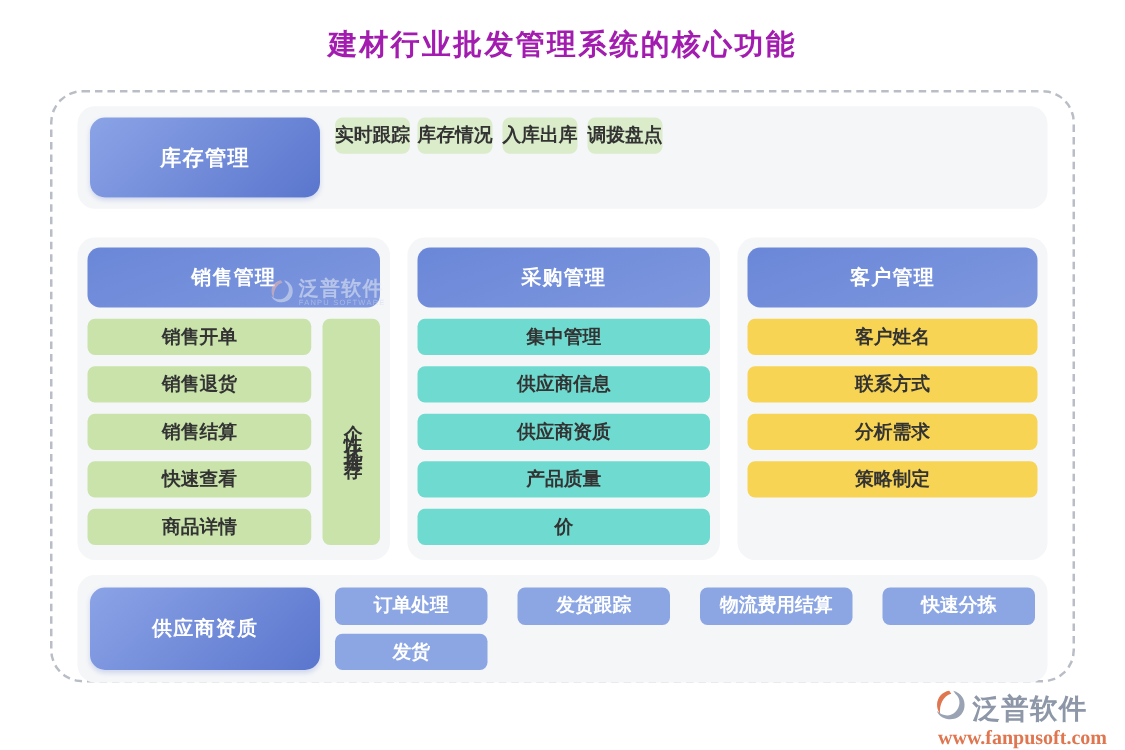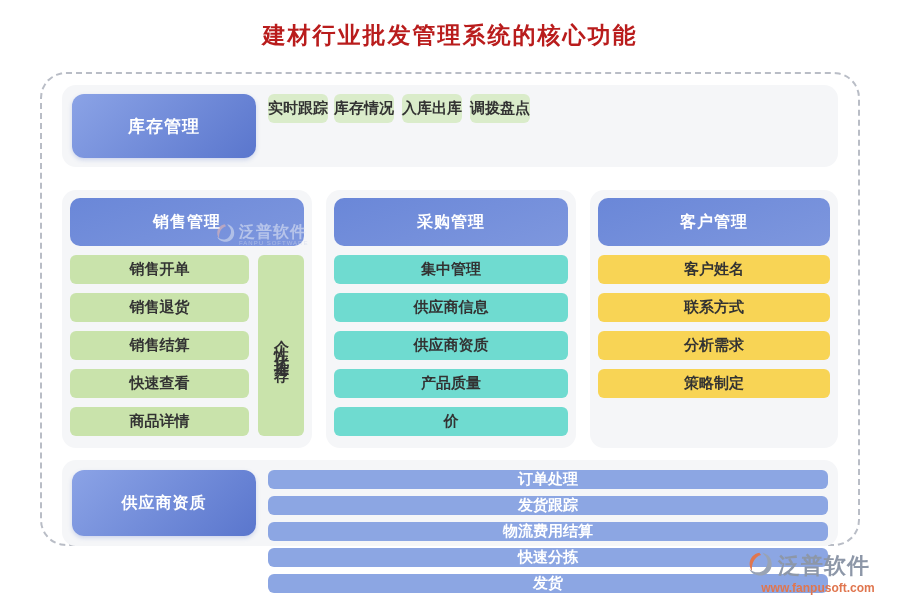--- a/index.html
+++ b/index.html
@@ -2,21 +2,21 @@
 <html><head>
 <meta charset="utf-8">
 <style>
   * { margin: 0; padding: 0; box-sizing: border-box; }
   html,body { width: 900px; height: 600px; background: #ffffff;
               font-family: "Liberation Sans", sans-serif; overflow: hidden; }
   .stage { position: relative; width: 900px; height: 600px; background: #fff; }
 
   .page-title { position: absolute; top: 20px; left: 0; width: 900px;
                 text-align: center; font-size: 23px; font-weight: bold;
-                color: #b91c1c; letter-spacing: 2px; }
+                color: #a21caf; letter-spacing: 2px; }
 
   .container { position: absolute; left: 40px; top: 72px; width: 820px; height: 474px;
                border: 2px dashed #b9bdc6; border-radius: 26px; }
 
   .card { position: absolute; background: #f5f6f8; border-radius: 14px; }
 
   
   .card.top { left: 62px; top: 85px; width: 776px; height: 82px;
               display: flex; align-items: stretch; padding: 9px 10px; }
   .btn-main { width: 184px; flex: 0 0 184px; border-radius: 12px;
@@ -50,37 +50,37 @@
   .side-strip { width: 46px; margin-left: 9px; background: #c9e3ab; border-radius: 6px;
                 display: flex; align-items: center; justify-content: center;
                 font-weight: bold; font-size: 15px; color: #333;
                 writing-mode: vertical-lr; text-orientation: upright; letter-spacing: 7px; }
 
   
   .card.bottom { left: 62px; top: 460px; width: 776px; height: 86px;
                  display: flex; padding: 10px; }
   .card.bottom .btn-main { font-size: 16px; }
   .logi-grid { flex: 1; margin-left: 12px; display: grid;
-               grid-template-columns: repeat(1, 1fr); grid-template-rows: 1fr 1fr;
+               grid-template-columns: repeat(4, 1fr); grid-template-rows: 1fr 1fr;
                gap: 7px 24px; }
   .item.blue { background: #8ca6e3; color: #fff; border-radius: 6px; }
 
   
   .watermark { position: absolute; left: 216px; top: 223px; display: flex;
                align-items: flex-start; opacity: .55; pointer-events: none; }
   .watermark .wm-text { margin-left: 3px; display: flex; flex-direction: column; }
   .wm-cn { font-size: 16px; font-weight: bold; color: #e8ecf5; letter-spacing: 1px; line-height: 17px; }
   .wm-en { font-size: 6px; color: #cdd6ea; letter-spacing: 1px; }
 
   
   .footer-logo { position: absolute; left: 748px; top: 551px; width: 140px; }
   .fl-row { display: flex; align-items: center; }
   .fl-cn { font-size: 22px; font-weight: bold; color: #8d97a8; letter-spacing: 1px; margin-left: 4px; }
-  .fl-url { font-size: 12px; color: #e0764f; text-align: center; margin-top: 0px;
-            font-family: Liberation Sans, sans-serif; font-weight: bold; }
+  .fl-url { font-size: 16px; color: #e0764f; text-align: center; margin-top: 0px;
+            font-family: Liberation Serif, serif; font-weight: bold; }
 </style>
 </head>
 <body>
 
 <div class="stage">
 
   <div class="page-title">建材行业批发管理系统的核心功能</div>
 
   <div class="container"></div>
 

